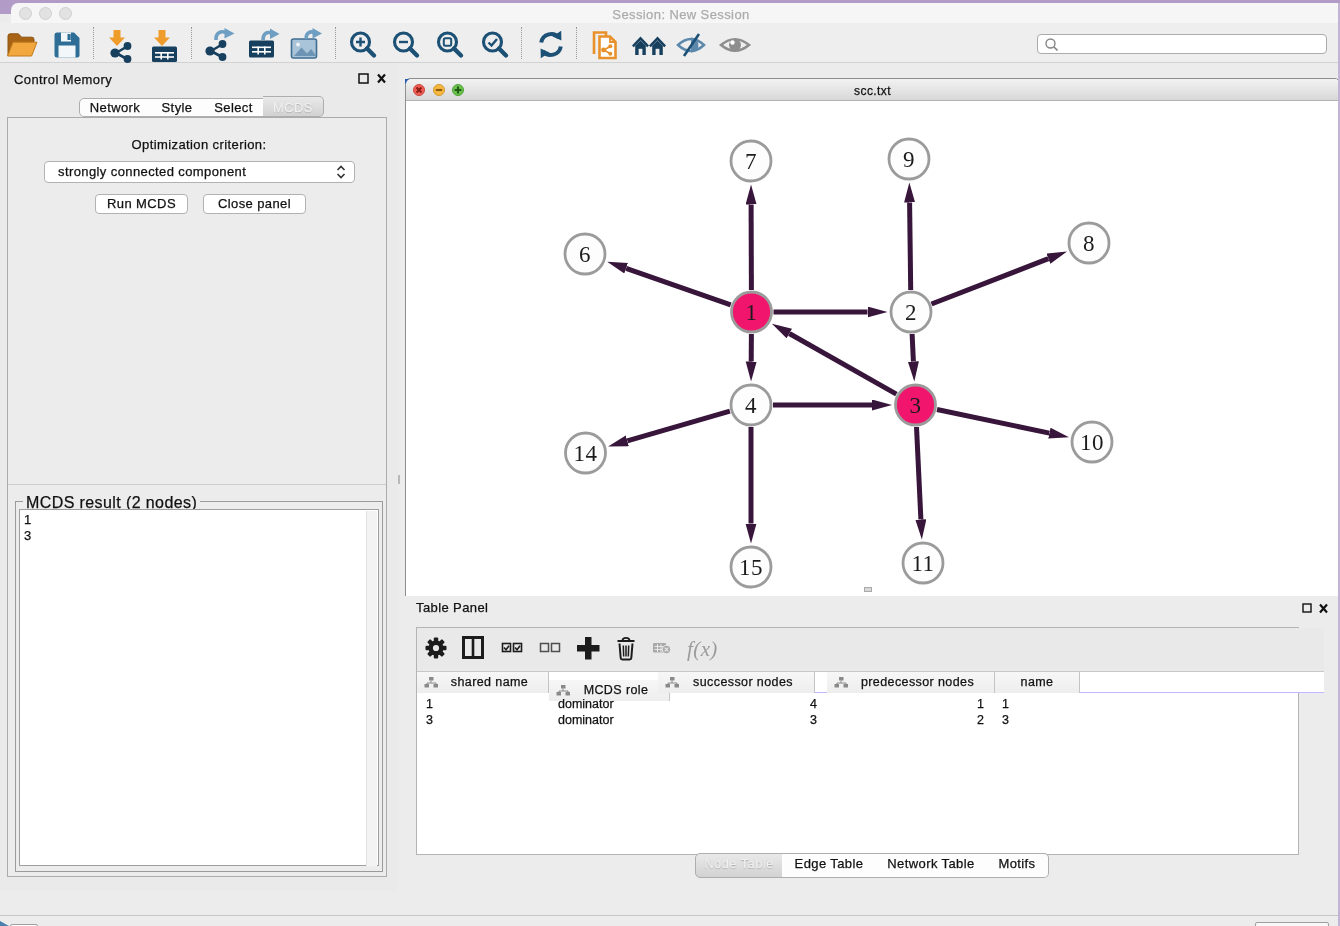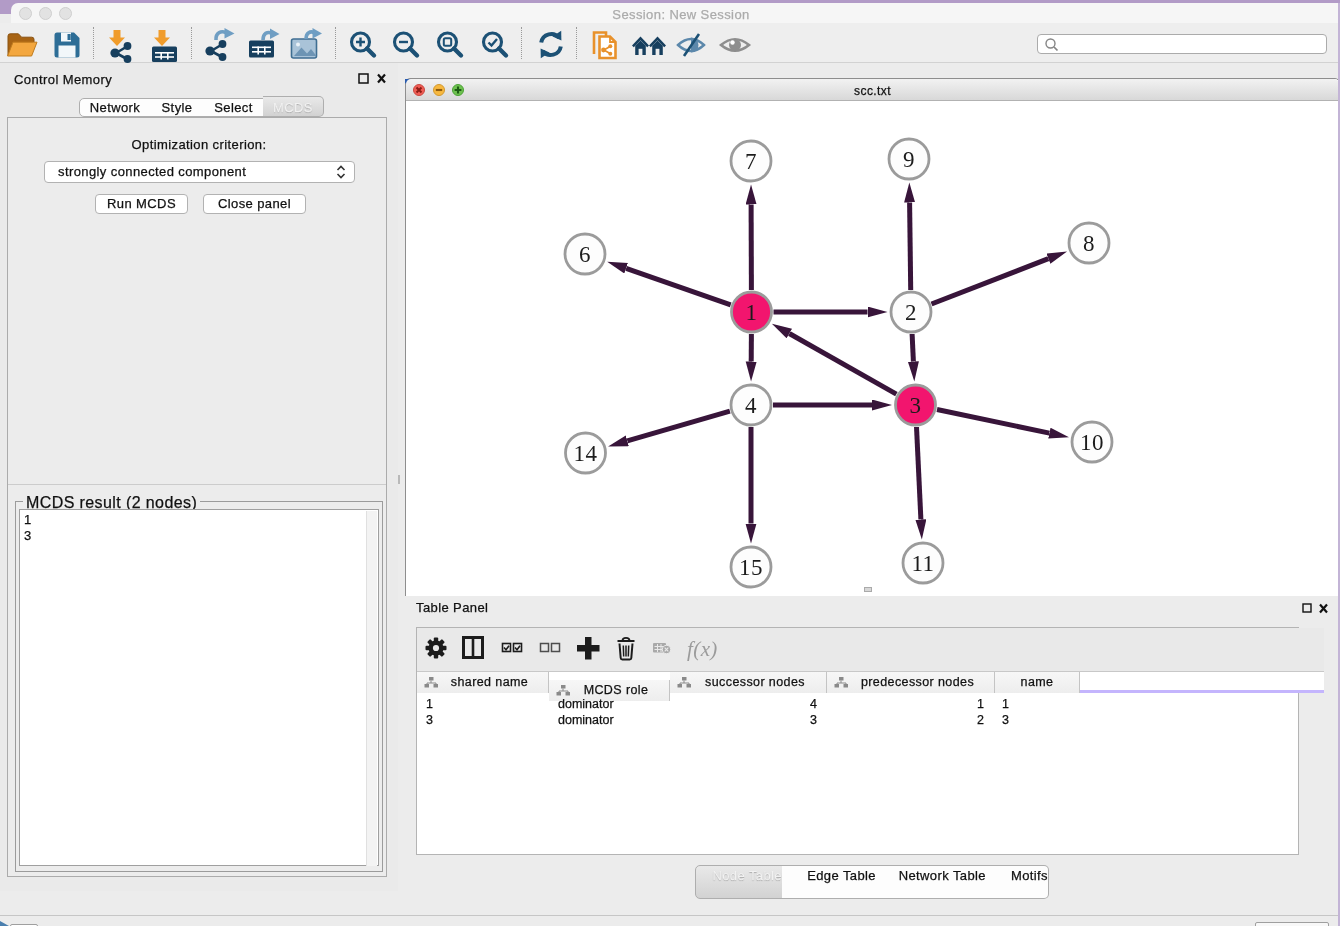--- a/index.html
+++ b/index.html
@@ -42,25 +42,25 @@
 #nettitle { left:0; top:0; width:933px; height:22px; background:linear-gradient(#f2f2f2,#d8d8d8); border-bottom:1px solid #b2b2b2; border-radius:5px 5px 0 0; }
 #nettitle span.t { position:absolute; left:0; width:100%; text-align:center; top:5px; font-size:12px; color:#111; }
 .tl { position:absolute; top:5px; width:12px; height:12px; border-radius:50%; }
 .tl svg { position:absolute; left:0; top:0; }
 
 
 #tpanel { left:405px; top:533px; width:935px; height:295px; background:#ececec; }
 #tpanel-title { left:11px; top:4px; font-size:13px; color:#111; }
 #tbox { left:11px; top:31px; width:883px; height:228px; border:1px solid #b4b4b4; background:#fff; }
 #ttoolbar { left:0; top:0; width:907px; height:44px; background:#e9e9e9; border-bottom:1px solid #c8c8c8; }
-#thead { left:0; top:44px; width:907px; height:21px; background:#fff; border-bottom:3px solid #c4b5fd; }
+#thead { left:0; top:44px; width:907px; height:21px; background:#fff; border-bottom:1px solid #c4b5fd; }
 .hcol { position:absolute; top:0; height:21px; border-right:1px solid #c4c4c4; font-size:12.5px; color:#111; background:linear-gradient(#f7f7f7,#ededed); }
 .hcol .lbl { position:absolute; width:100%; text-align:center; top:3px; }
 .cell { position:absolute; font-size:12.5px; color:#111; height:16px; line-height:16px; }
-.btab { position:absolute; top:269px; height:34px; background:#fdfdfd; border:1px solid #aeaeae; font-size:13px; color:#111; text-align:right; line-height:20px; }
+.btab { position:absolute; top:257px; height:25px; background:#fdfdfd; border:1px solid #aeaeae; font-size:13px; color:#111; text-align:center; line-height:20px; }
 .btab.tabsel { background:linear-gradient(#e9e9e9,#d2d2d2); color:#f2f2f2; text-shadow:0 1px 1px #a8a8a8, 0 -0.5px 0.5px #b4b4b4; }
 
 
 #statusbar { left:0; top:891px; width:1340px; height:35px; background:#ececec; border-top:1px solid #c6c6c6;margin-top:24px; }
 #memory { position:absolute; right:11px; top:6px; width:74px; height:23px; background:#f8f8f8; border:1px solid #9f9f9f; border-radius:2px; font-size:12px; color:#111; }
 #listbtn { position:absolute; left:10px; top:8px; width:28px; height:20px; background:#fff; border:1px solid #9f9f9f; border-radius:2px; }
 </style>
 </head>
 <body>
 <div id="topstrip" class="abs"></div>
@@ -399,21 +399,21 @@
             <span class="lbl" style="padding-left:14px;">MCDS role</span>
             <svg class="hicon" width="14" height="12" viewBox="0 0 14 12" style="position:absolute;left:7px;top:5px;">
               <g fill="#8a8a8a">
                 <rect x="5" y="0" width="4.5" height="3.5"></rect>
                 <rect x="0.5" y="7" width="4.5" height="3.5"></rect>
                 <rect x="9.5" y="7" width="4.5" height="3.5"></rect>
               </g>
               <path d="M7 3.5 V6 M3 7 V6 H12 V7" fill="none" stroke="#8a8a8a" stroke-width="1"></path>
             </svg>
           </div>
-        <div class="hcol" style="left:253px; width:157px;">
+        <div class="hcol" style="left:241px; width:157px;">
             <span class="lbl" style="padding-left:14px;">successor nodes</span>
             <svg class="hicon" width="14" height="12" viewBox="0 0 14 12" style="position:absolute;left:7px;top:5px;">
               <g fill="#8a8a8a">
                 <rect x="5" y="0" width="4.5" height="3.5"></rect>
                 <rect x="0.5" y="7" width="4.5" height="3.5"></rect>
                 <rect x="9.5" y="7" width="4.5" height="3.5"></rect>
               </g>
               <path d="M7 3.5 V6 M3 7 V6 H12 V7" fill="none" stroke="#8a8a8a" stroke-width="1"></path>
             </svg>
           </div>

